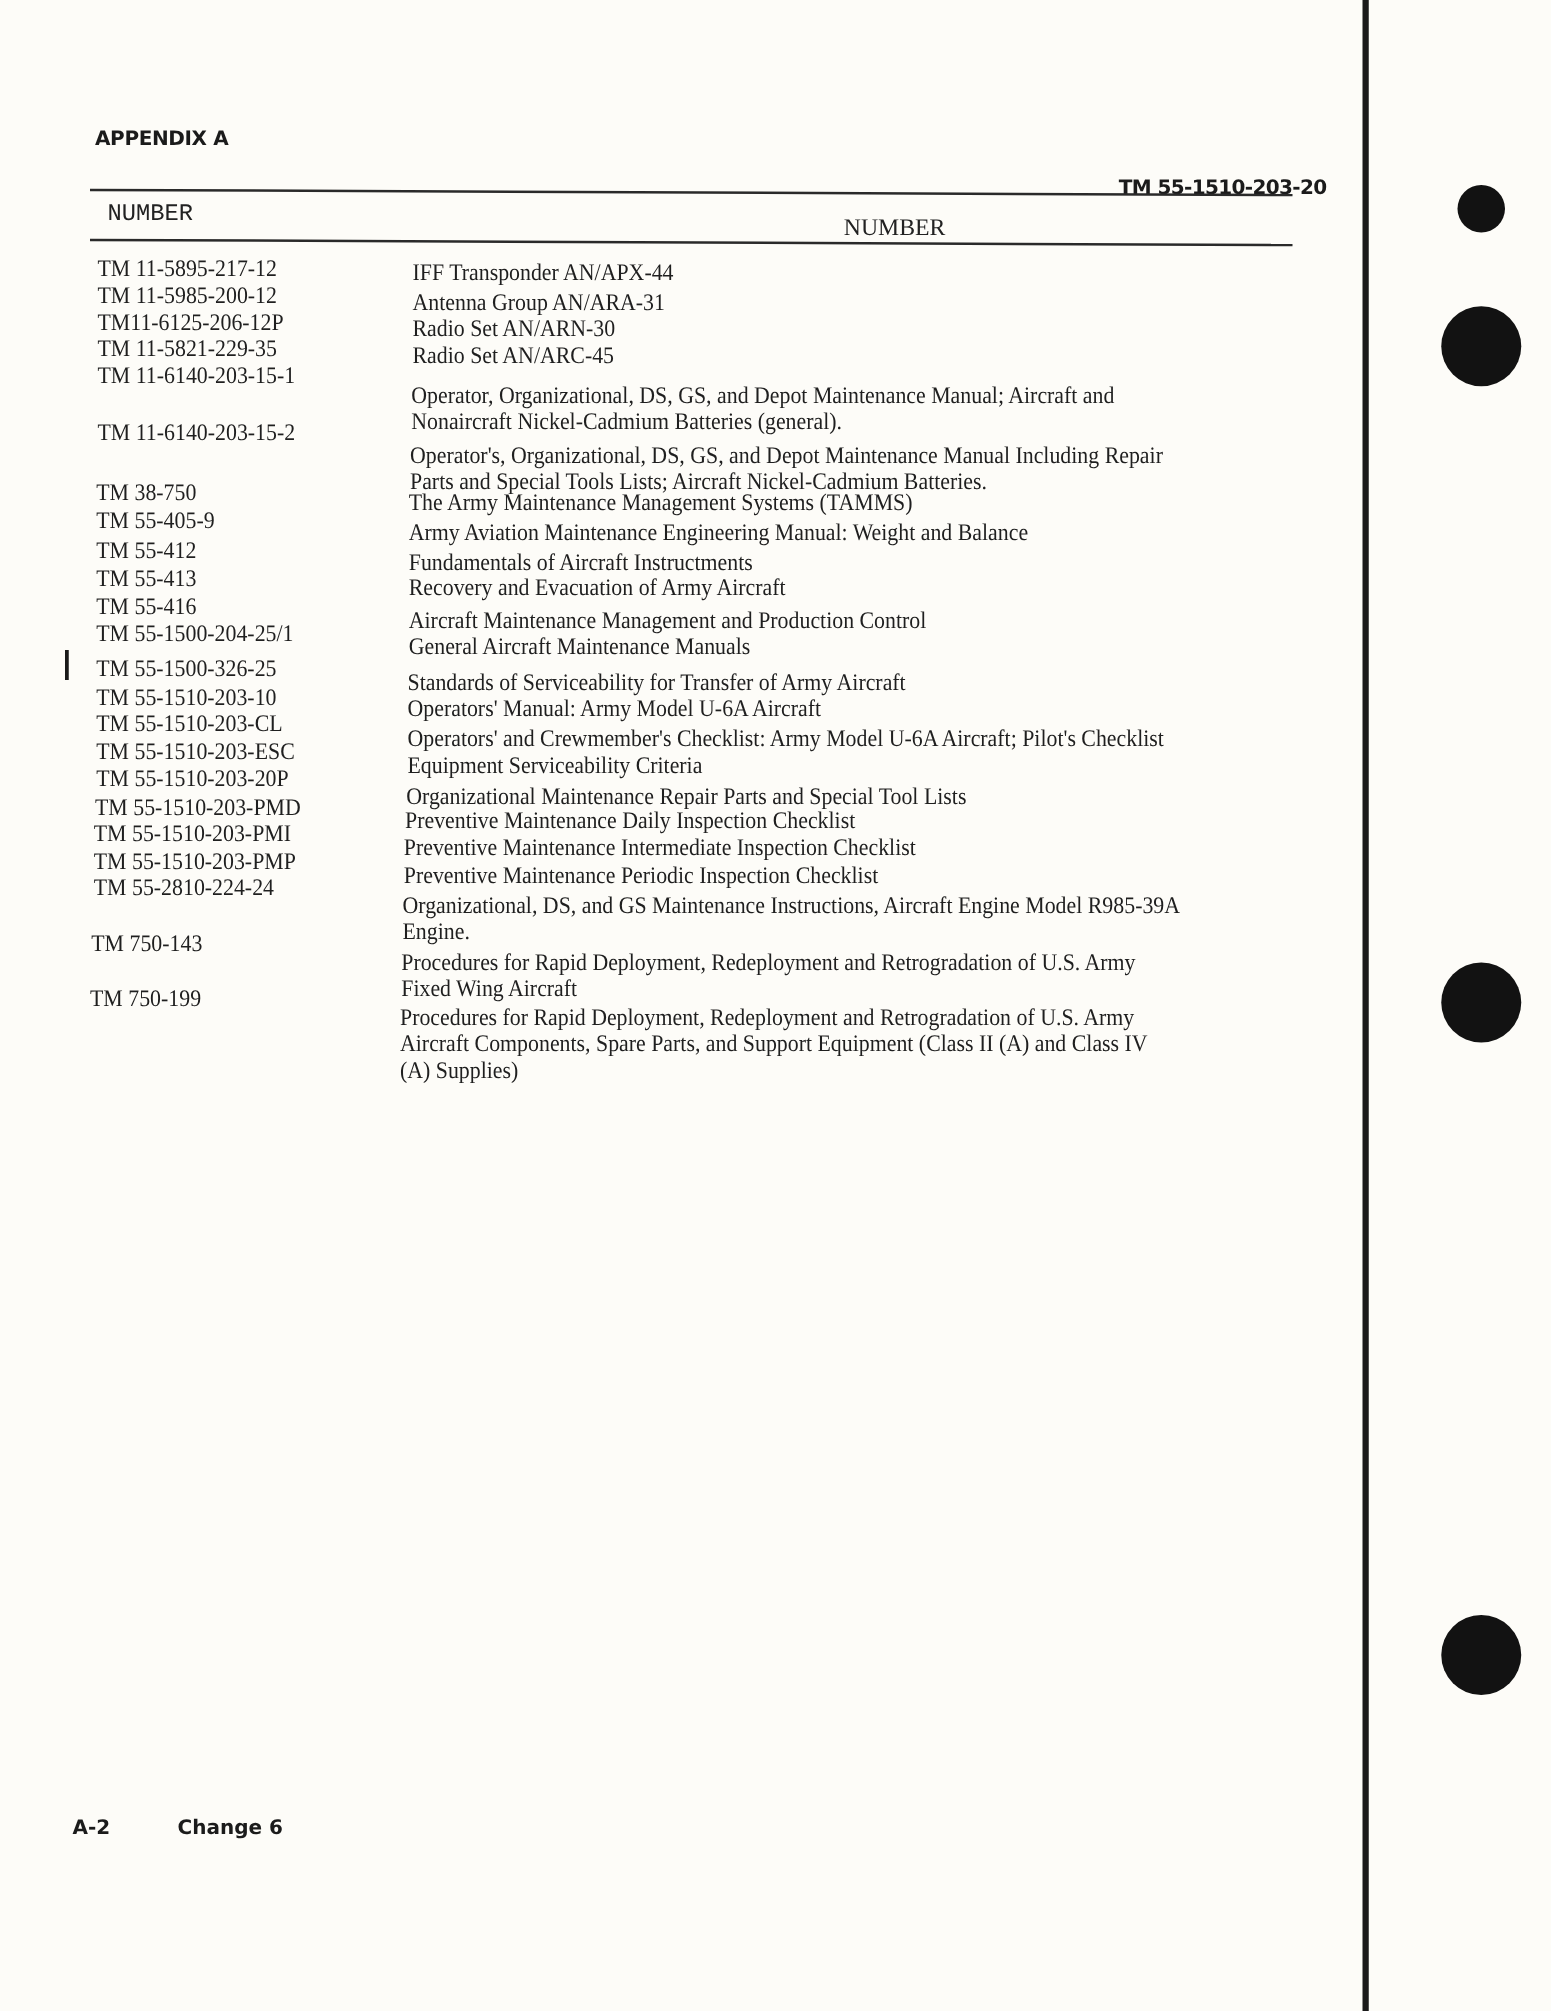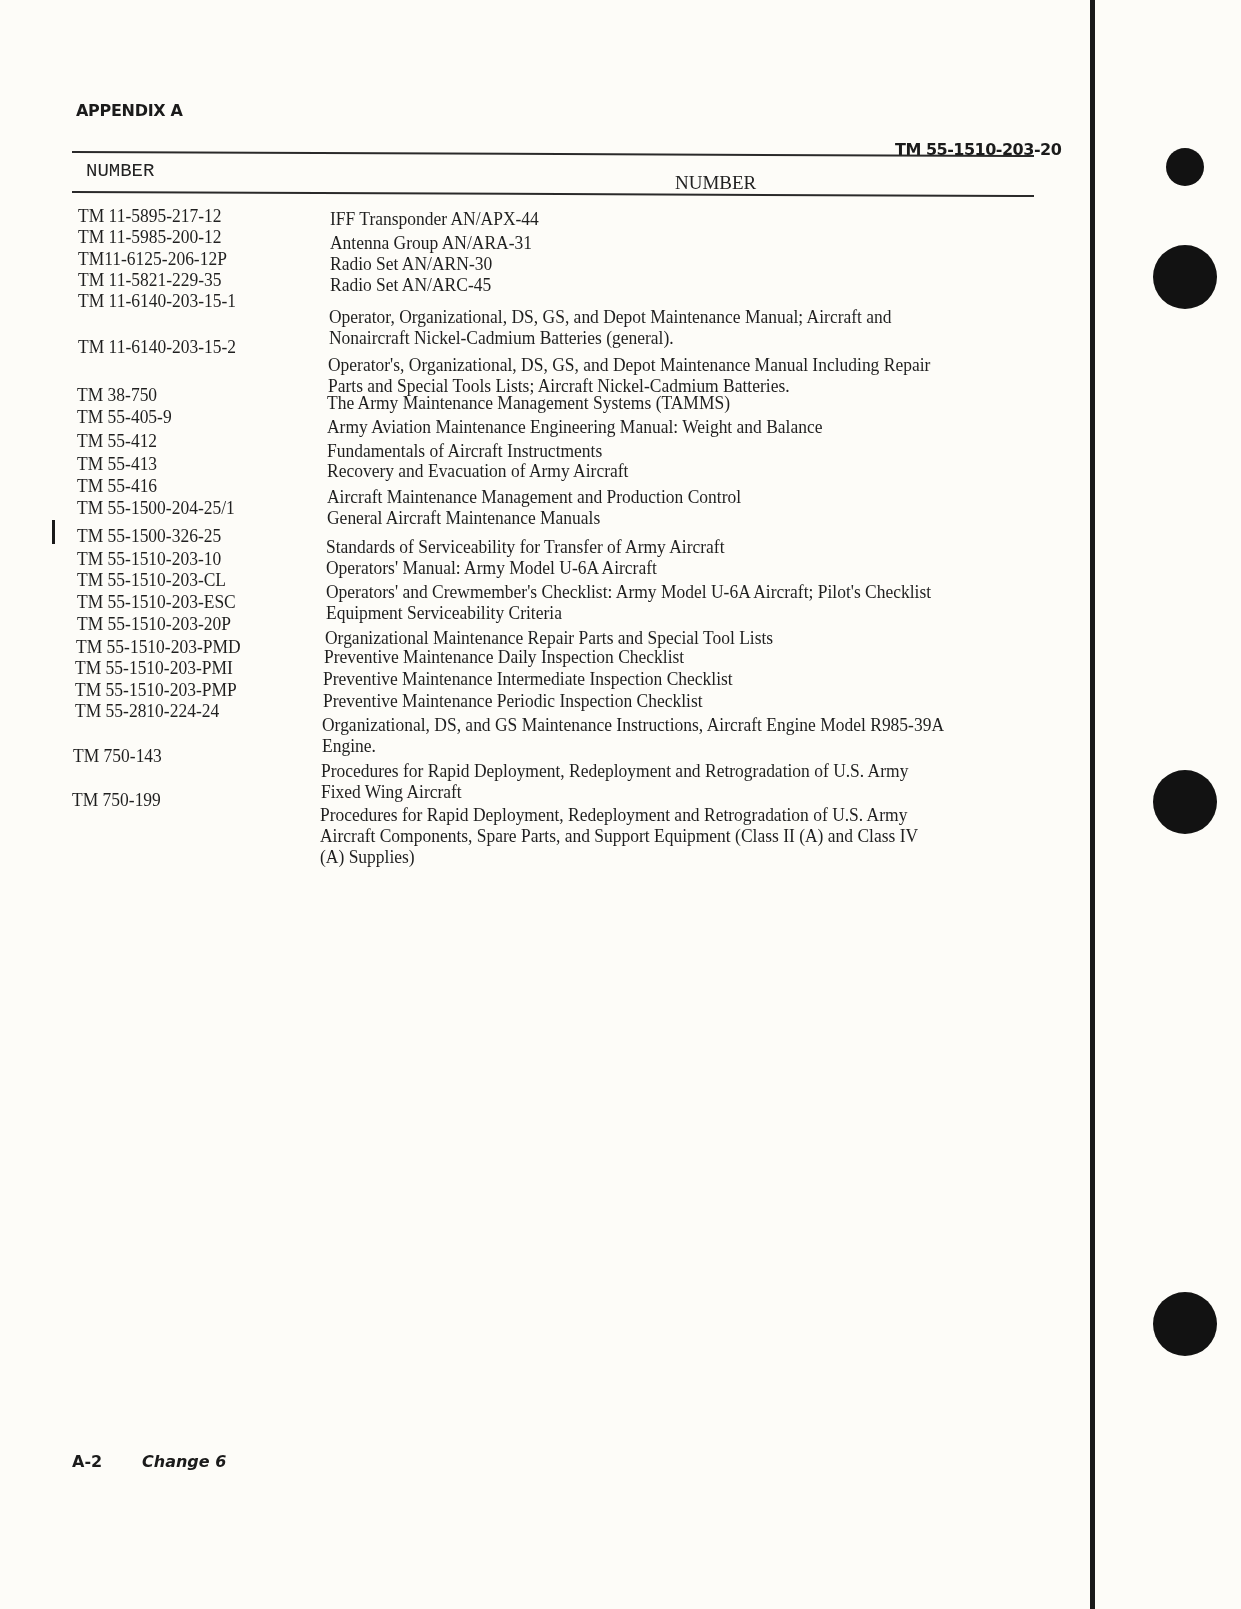--- a/index.html
+++ b/index.html
@@ -155,15 +155,15 @@
 Aircraft Components, Spare Parts, and Support Equipment (Class II (A) and Class IV
 (A) Supplies)</div>
     </div>
   </div>
 
   <div class="hole" style="left:1166px; top:148px; width:38px; height:38px;"></div>
   <div class="hole" style="left:1153px; top:245px; width:64px; height:64px;"></div>
   <div class="hole" style="left:1153px; top:770px; width:64px; height:64px;"></div>
   <div class="hole" style="left:1153px; top:1292px; width:64px; height:64px;"></div>
 
-  <div class="footer" style="left:58px;margin-left:14px;">A-2</div>
-  <div class="footer" style="left:142px;font-style:italic;">Change 6</div>
+  <div class="footer" style="left:58px;">A-2</div>
+  <div class="footer" style="left:142px;">Change 6</div>
 </div>
 
 </body></html>

